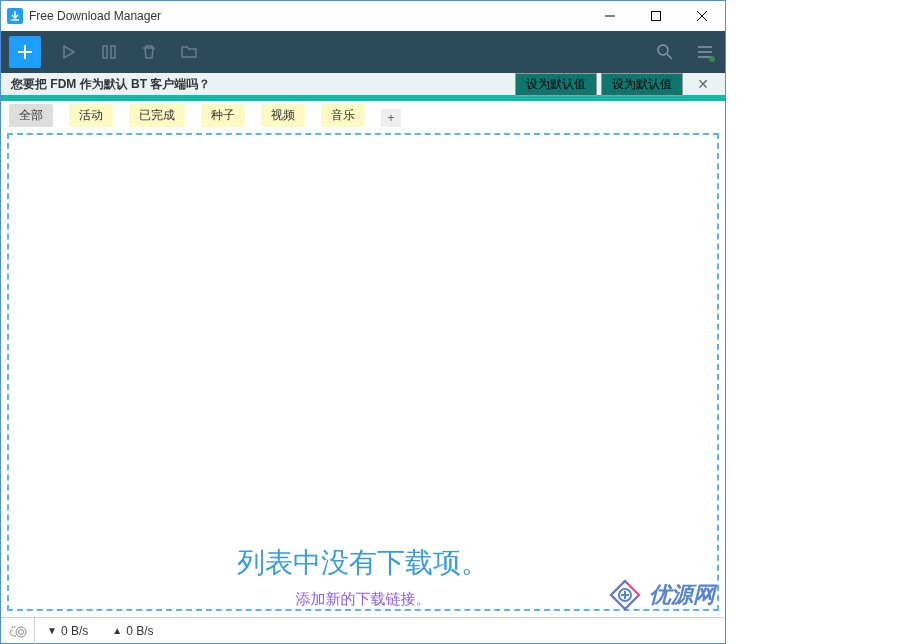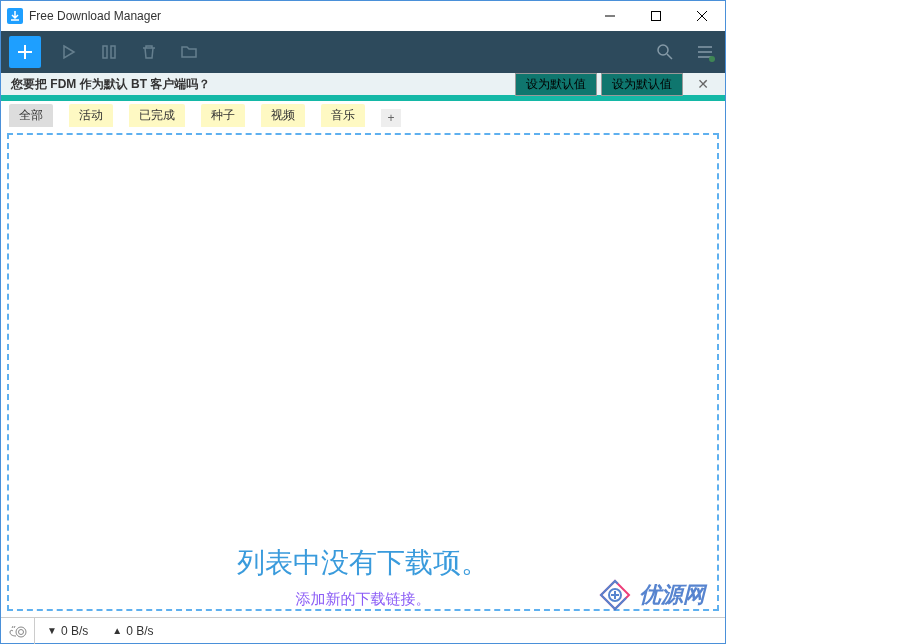--- a/index.html
+++ b/index.html
@@ -35,21 +35,21 @@
 .main-area { flex: 1; padding: 6px; display: flex; }
 .drop-zone { flex: 1; border: 2px dashed #5eb0ef; display: flex; flex-direction: column; align-items: center; justify-content: flex-end; }
 .empty-title { font-size: 28px; color: #3a9bdc; margin-bottom: 8px; }
 .empty-sub { font-size: 15px; color: #8b5cf6; cursor: pointer; }
 
 .status-bar { height: 26px; background: #fff; border-top: 1px solid #ccc; display: flex; align-items: center; }
 .speed-snail { width: 34px; height: 26px; border-right: 1px solid #ccc; display: flex; align-items: center; justify-content: center; cursor: pointer; }
 .speed-box { padding: 0 12px; font-size: 12px; color: #333; display: flex; align-items: center; gap: 4px; }
 .speed-box .arrow { font-size: 10px; }
 
-.watermark { position: absolute; bottom: 30px; right: 20px; opacity: 0.85; pointer-events: none; display: flex; align-items: center; gap: 6px; }
+.watermark { position: absolute; bottom: 30px; right: 10px; opacity: 0.85; pointer-events: none; display: flex; align-items: center; gap: 6px; }
 .wm-icon { width: 36px; height: 36px; }
 .wm-text { font-size: 22px; font-weight: bold; font-style: italic; color: #3a6fc7; }
 </style>
 </head>
 <body>
 
 <div class="window">
 
   <div class="titlebar">
     <span class="app-icon">

